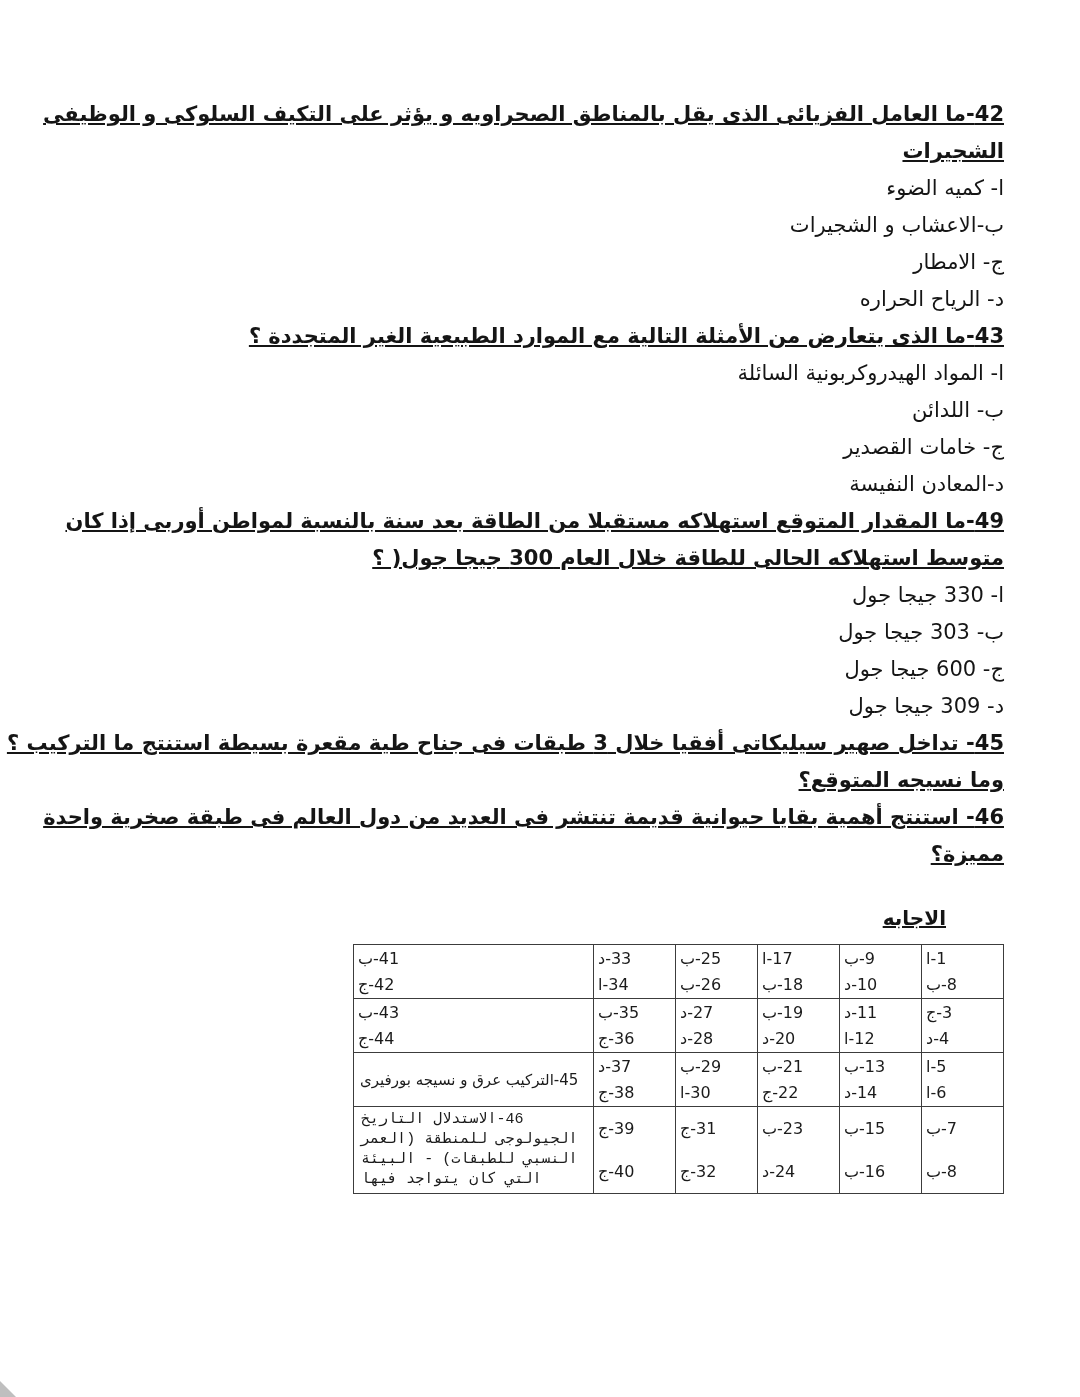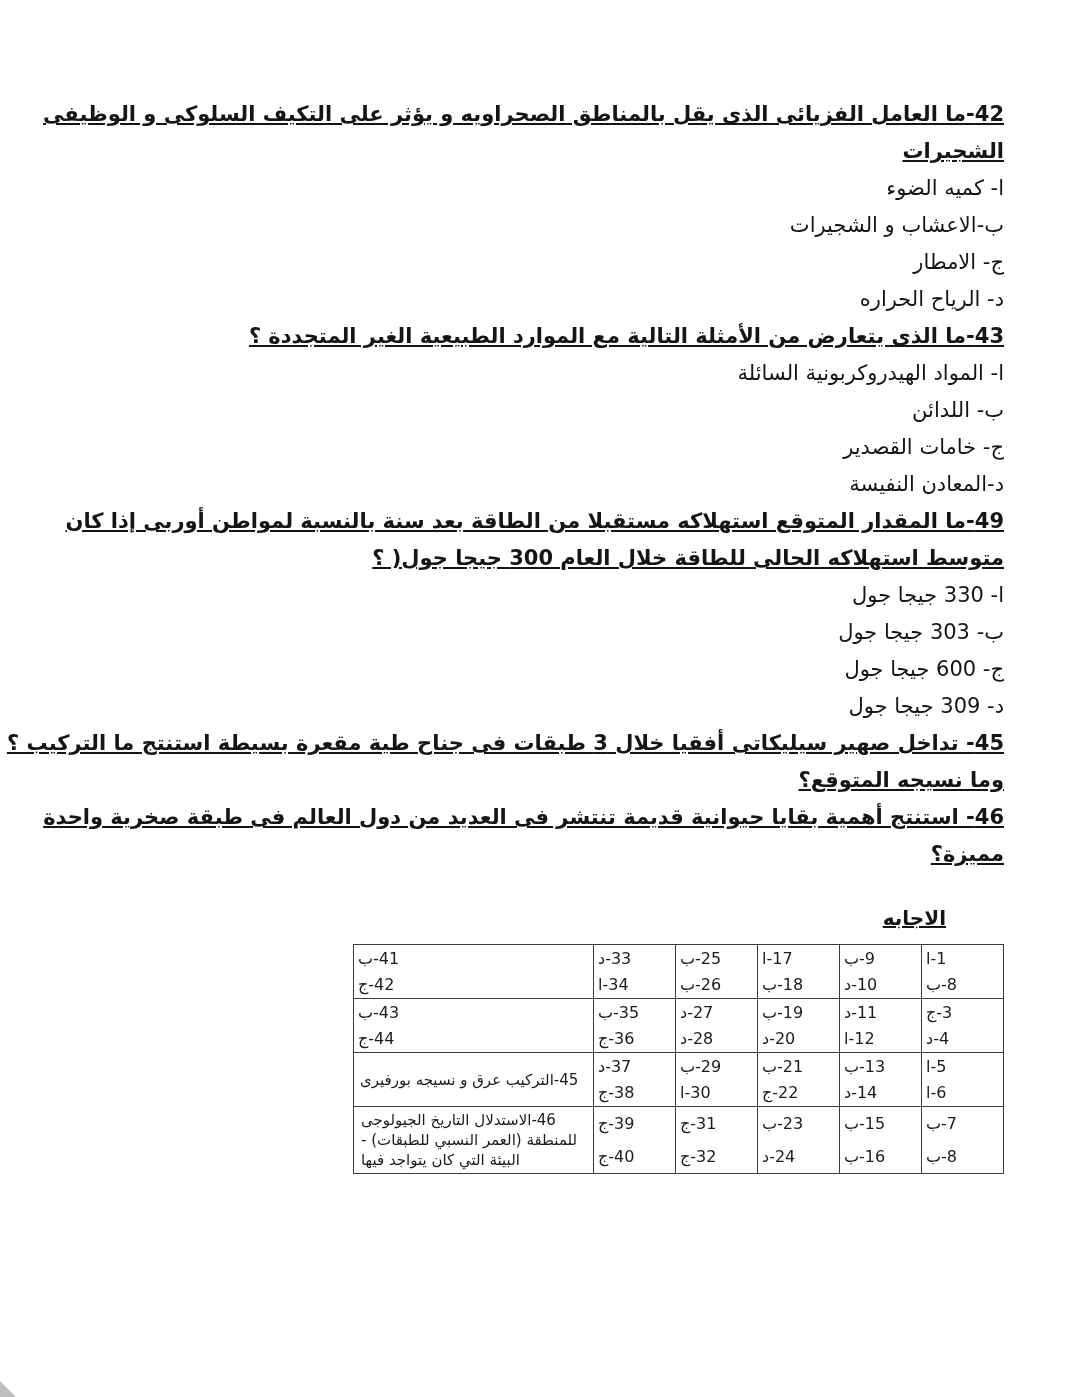--- a/index.html
+++ b/index.html
@@ -31,21 +31,21 @@
     border-left:1px solid #3c3c3c; border-right:1px solid #3c3c3c;
     text-align:left; vertical-align:middle;
     height:27px; padding:0 4px; white-space:nowrap;
   }
   table.answers tr.gs td { border-top:1px solid #3c3c3c; }
   col.n { width:82px; }
   col.w { width:240px; }
   table.answers td.c45 { font-size:15px; padding:0 6px; }
   table.answers td.c46 {
     font-size:15px; text-align:left; line-height:20px;
-    padding:3px 7px; white-space:normal;
+    padding:3px 7px; white-space:normal;font-family:Liberation Mono, monospace;
   }
   .scan-corner {
     position:absolute; left:0; bottom:0; width:0; height:0;
     border-left:16px solid #8a8a8a; border-top:16px solid transparent;
     opacity:.55;
   }
 </style>
 </head>
 <body>
 

